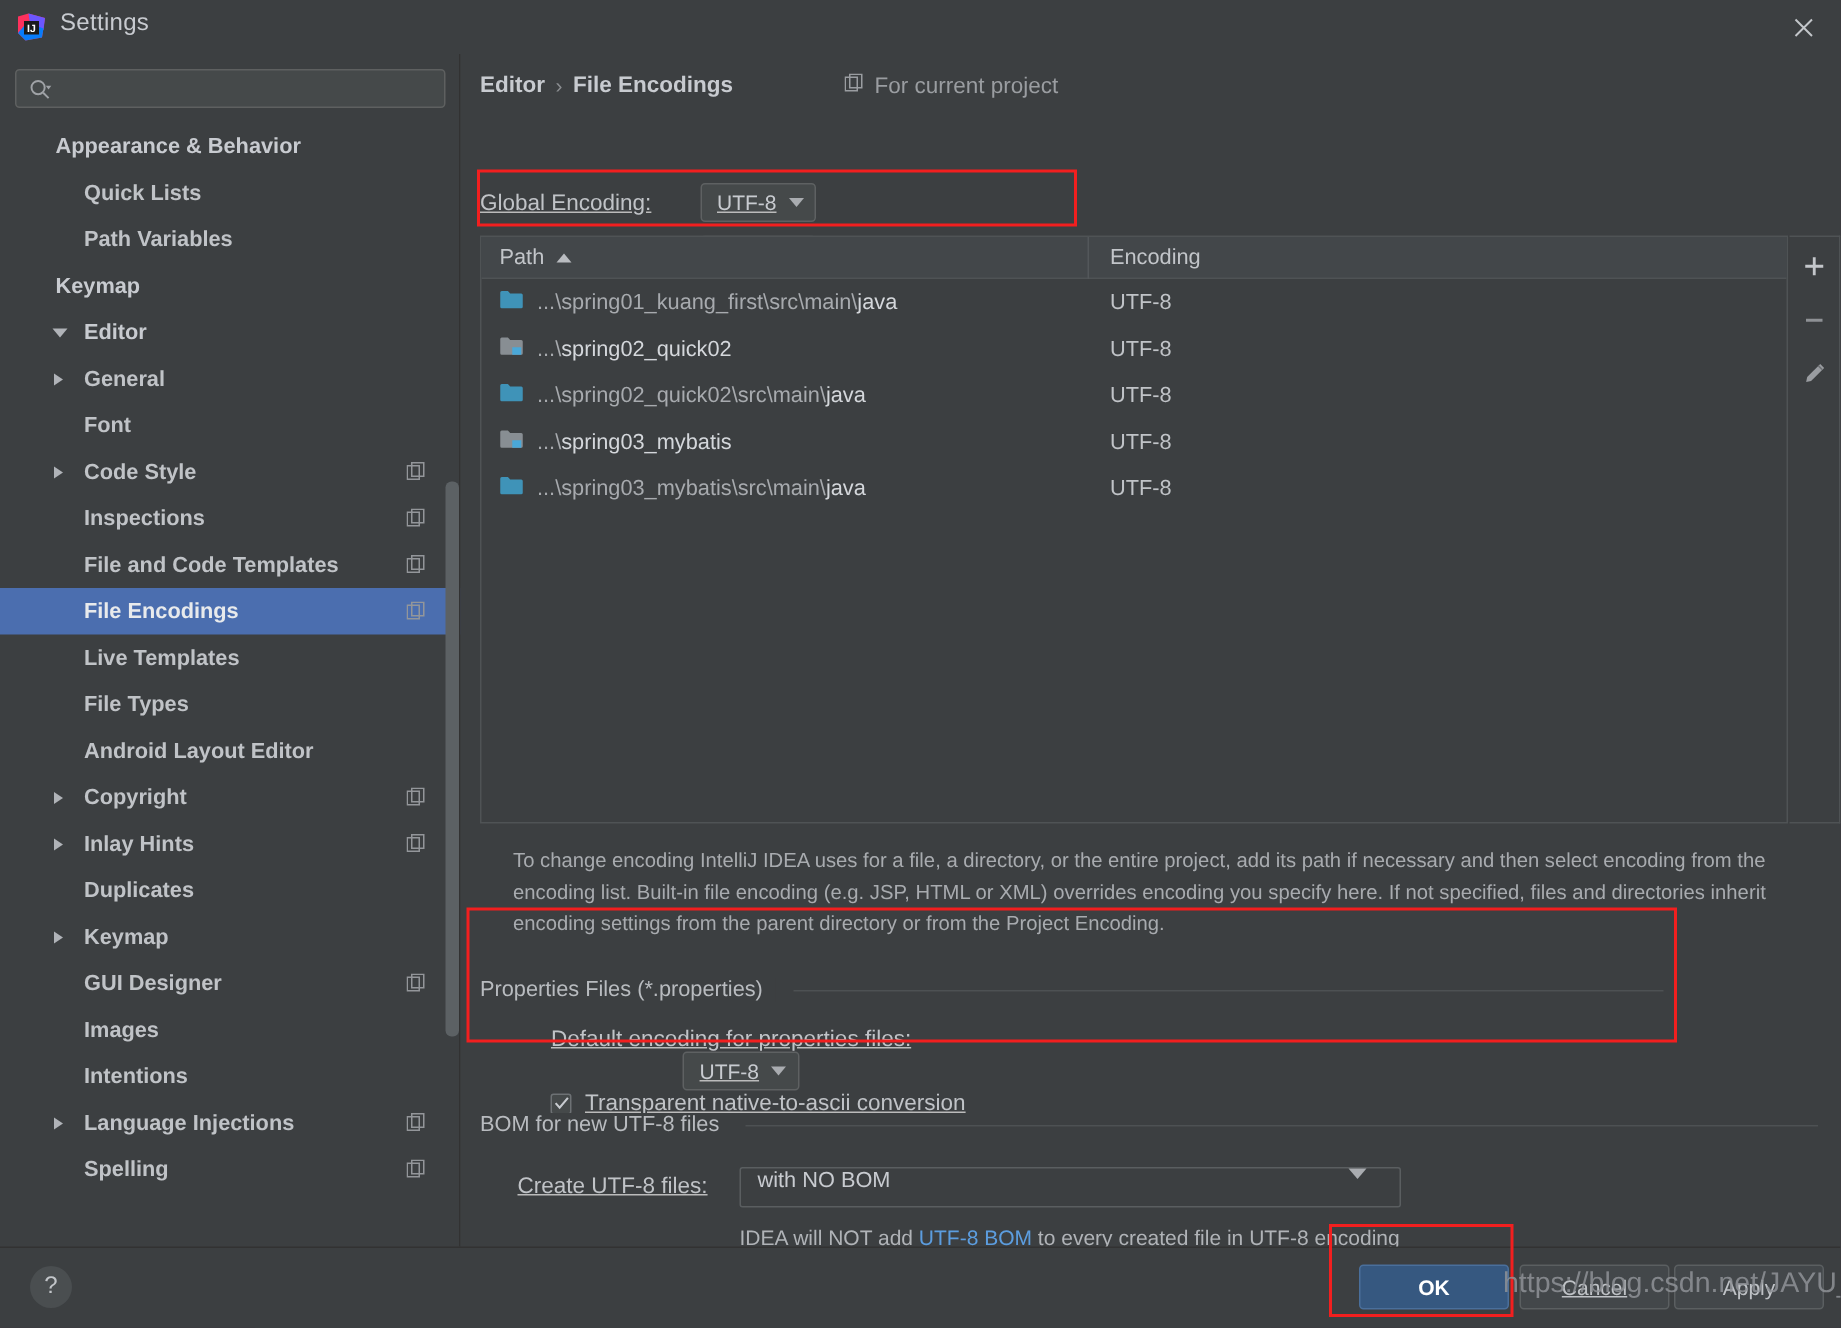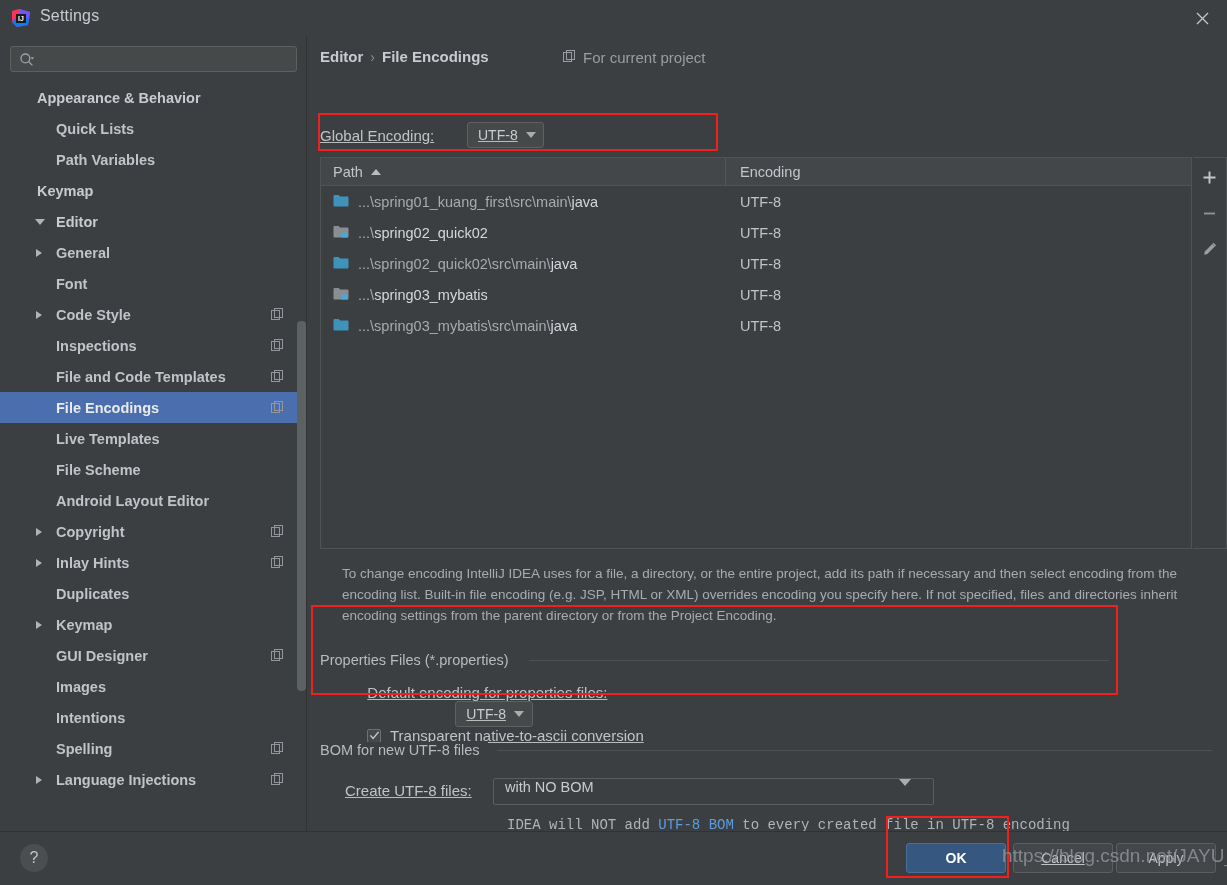--- a/index.html
+++ b/index.html
@@ -379,21 +379,21 @@
           <span class="tree-label">File Encodings</span>
           <span class="copy-badge"><svg width="13" height="13" viewBox="0 0 13 13">
               <rect x="0.5" y="2.5" width="8" height="9" stroke="#93969a" fill="none" stroke-width="1"></rect>
               <rect x="3.5" y="0.5" width="8" height="9" stroke="#93969a" fill="none" stroke-width="1"></rect>
             </svg></span>
         </div>
         <div class="tree-row lvl1">
           <span class="tree-label">Live Templates</span>
         </div>
         <div class="tree-row lvl1">
-          <span class="tree-label">File Scheme</span>
+          <span class="tree-label">File Types</span>
         </div>
         <div class="tree-row lvl1">
           <span class="tree-label">Android Layout Editor</span>
         </div>
         <div class="tree-row lvl1 has-arrow">
           <span class="arrow"></span>
           <span class="tree-label">Copyright</span>
           <span class="copy-badge"><svg width="13" height="13" viewBox="0 0 13 13">
               <rect x="0.5" y="2.5" width="8" height="9" stroke="#93969a" fill="none" stroke-width="1"></rect>
               <rect x="3.5" y="0.5" width="8" height="9" stroke="#93969a" fill="none" stroke-width="1"></rect>
@@ -420,30 +420,30 @@
               <rect x="0.5" y="2.5" width="8" height="9" stroke="#93969a" fill="none" stroke-width="1"></rect>
               <rect x="3.5" y="0.5" width="8" height="9" stroke="#93969a" fill="none" stroke-width="1"></rect>
             </svg></span>
         </div>
         <div class="tree-row lvl1">
           <span class="tree-label">Images</span>
         </div>
         <div class="tree-row lvl1">
           <span class="tree-label">Intentions</span>
         </div>
-        <div class="tree-row lvl1">
-          <span class="tree-label">Spelling</span>
-          <span class="copy-badge"><svg width="13" height="13" viewBox="0 0 13 13">
-              <rect x="0.5" y="2.5" width="8" height="9" stroke="#93969a" fill="none" stroke-width="1"></rect>
-              <rect x="3.5" y="0.5" width="8" height="9" stroke="#93969a" fill="none" stroke-width="1"></rect>
-            </svg></span>
-        </div>
         <div class="tree-row lvl1 has-arrow">
           <span class="arrow"></span>
           <span class="tree-label">Language Injections</span>
+          <span class="copy-badge"><svg width="13" height="13" viewBox="0 0 13 13">
+              <rect x="0.5" y="2.5" width="8" height="9" stroke="#93969a" fill="none" stroke-width="1"></rect>
+              <rect x="3.5" y="0.5" width="8" height="9" stroke="#93969a" fill="none" stroke-width="1"></rect>
+            </svg></span>
+        </div>
+        <div class="tree-row lvl1">
+          <span class="tree-label">Spelling</span>
           <span class="copy-badge"><svg width="13" height="13" viewBox="0 0 13 13">
               <rect x="0.5" y="2.5" width="8" height="9" stroke="#93969a" fill="none" stroke-width="1"></rect>
               <rect x="3.5" y="0.5" width="8" height="9" stroke="#93969a" fill="none" stroke-width="1"></rect>
             </svg></span>
         </div>
       </div>
     <div class="sb-track"></div>
   </div>
 
   <div class="divider-v"></div>
@@ -587,21 +587,21 @@
     <div class="group-line" style="left:190px; top:714px; width:715px;"></div>
 
     <div class="enc-row" style="left:38px; top:746px;">
       <span class="enc-label" style="margin-right:14px;">Create UTF-8 files:</span>
     </div>
     <div class="wide-combo" style="left:186px; top:742px; width:441px;">
       <span>with NO BOM</span>
       <span class="caret-lg"></span>
     </div>
 
-    <div class="bom-note" style="left:200px; top:781px;font-family:Liberation Mono, monospace;">
+    <div class="bom-note" style="left:186px; top:781px;">
       <span>IDEA will NOT add </span><span class="lnk">UTF-8 BOM</span><span> to every created file in UTF-8 encoding</span>
     </div>
 
   </div>
 
   <div class="footer-line"></div>
   <div class="footer">
     <div class="help-btn">?</div>
     <div class="dlg-btn primary" style="left:906px;">OK</div>
     <div class="dlg-btn" style="left:1013px;text-decoration:underline;">Cancel</div>

